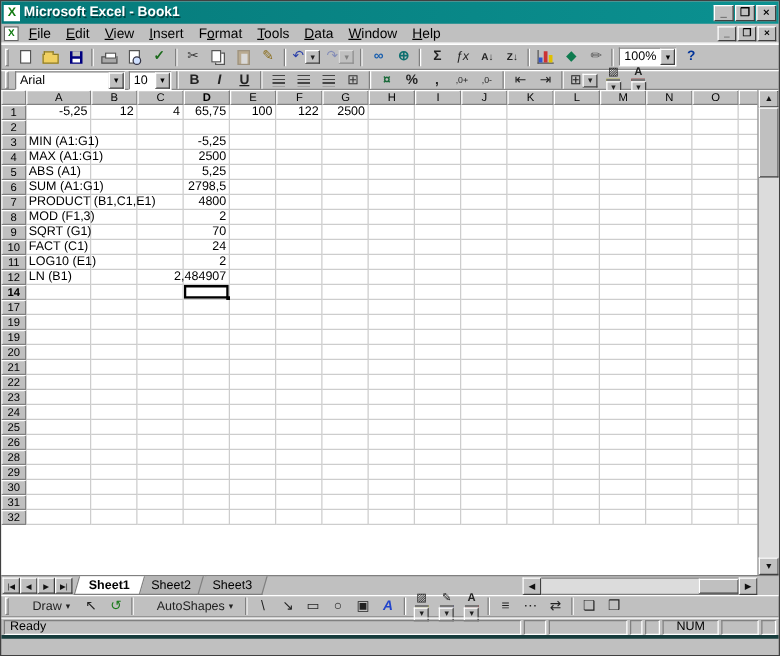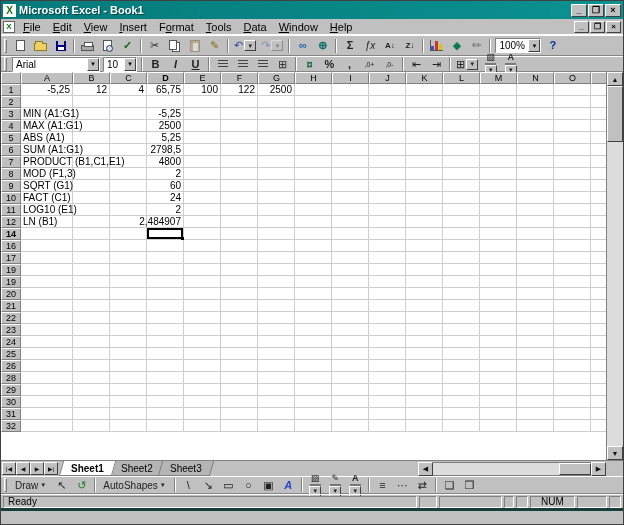--- a/index.html
+++ b/index.html
@@ -42,21 +42,21 @@
   .tbtn.colbtn { flex-direction:column; gap:0; justify-content:center; }
   .tbtn.colbtn .glyph { font-size:9px; }
   .swatch { display:block; width:11px; height:3px; margin-top:1px; border:1px solid #777; }
   .tsep { width:2px; height:14px; border-left:1px solid #808080; border-right:1px solid #fff; margin:0 2px; }
   .combo { height:15px; background:#fff; border:1px solid; border-color:#808080 #fff #fff #808080;
            display:flex; align-items:center; justify-content:space-between; font-size:10px;
            padding-left:3px; margin:0 1px; }
   .combo-arrow { width:12px; height:100%; background:#c0c0c0; border:1px solid; min-height:11px;
                  border-color:#fff #404040 #404040 #fff; font-size:7px; display:flex;
                  align-items:center; justify-content:center; flex:0 0 auto; }
-  .menubtn { font-size:10px; padding:0 4px; }
+  .menubtn { font-size:10px; padding:0 4px;margin-left:11px; }
   .menubtn .combo-arrow { background:transparent; border:none; width:8px; }
 
   
   .sh { display:inline-block; position:relative; }
   .sh-page { width:9px; height:11px; background:#fff; border:1px solid #555; }
   .sh-preview { width:9px; height:11px; background:#fff; border:1px solid #555; }
   .sh-preview:after { content:""; position:absolute; right:-2px; bottom:-2px; width:5px; height:5px;
                       border:1px solid #334; border-radius:50%; background:#cfe0ff; }
   .sh-folder { width:13px; height:8px; background:#f0d060; border:1px solid #8a7a2a; margin-top:3px; }
   .sh-folder:before { content:""; position:absolute; top:-3px; left:0; width:6px; height:2px;
@@ -560,21 +560,21 @@
             <div class="cell partial"></div>
           </div>
           <div class="grow">
             <div class="rhdr">9</div>
             <div class="cell" style="width: 52px;">
               <span class="txt">SQRT (G1)</span>
             </div>
             <div class="cell" style="width: 37px;"></div>
             <div class="cell" style="width: 37px;"></div>
             <div class="cell" style="width: 37px;">
-              <span class="num">60</span>
+              <span class="num">70</span>
             </div>
             <div class="cell" style="width: 37px;"></div>
             <div class="cell" style="width: 37px;"></div>
             <div class="cell" style="width: 37px;"></div>
             <div class="cell" style="width: 37px;"></div>
             <div class="cell" style="width: 37px;"></div>
             <div class="cell" style="width: 37px;"></div>
             <div class="cell" style="width: 37px;"></div>
             <div class="cell" style="width: 37px;"></div>
             <div class="cell" style="width: 37px;"></div>
@@ -650,39 +650,20 @@
             <div class="cell" style="width: 37px;"></div>
             <div class="cell" style="width: 37px;"></div>
             <div class="cell partial"></div>
           </div>
           <div class="grow">
             <div class="rhdr selhdr">14</div>
             <div class="cell" style="width: 52px;"></div>
             <div class="cell" style="width: 37px;"></div>
             <div class="cell" style="width: 37px;"></div>
             <div class="cell sel" style="width: 37px;"></div>
-            <div class="cell" style="width: 37px;"></div>
-            <div class="cell" style="width: 37px;"></div>
-            <div class="cell" style="width: 37px;"></div>
-            <div class="cell" style="width: 37px;"></div>
-            <div class="cell" style="width: 37px;"></div>
-            <div class="cell" style="width: 37px;"></div>
-            <div class="cell" style="width: 37px;"></div>
-            <div class="cell" style="width: 37px;"></div>
-            <div class="cell" style="width: 37px;"></div>
-            <div class="cell" style="width: 37px;"></div>
-            <div class="cell" style="width: 37px;"></div>
-            <div class="cell partial"></div>
-          </div>
-          <div class="grow">
-            <div class="rhdr">16</div>
-            <div class="cell" style="width: 52px;"></div>
-            <div class="cell" style="width: 37px;"></div>
-            <div class="cell" style="width: 37px;"></div>
-            <div class="cell" style="width: 37px;"></div>
             <div class="cell" style="width: 37px;"></div>
             <div class="cell" style="width: 37px;"></div>
             <div class="cell" style="width: 37px;"></div>
             <div class="cell" style="width: 37px;"></div>
             <div class="cell" style="width: 37px;"></div>
             <div class="cell" style="width: 37px;"></div>
             <div class="cell" style="width: 37px;"></div>
             <div class="cell" style="width: 37px;"></div>
             <div class="cell" style="width: 37px;"></div>
             <div class="cell" style="width: 37px;"></div>

